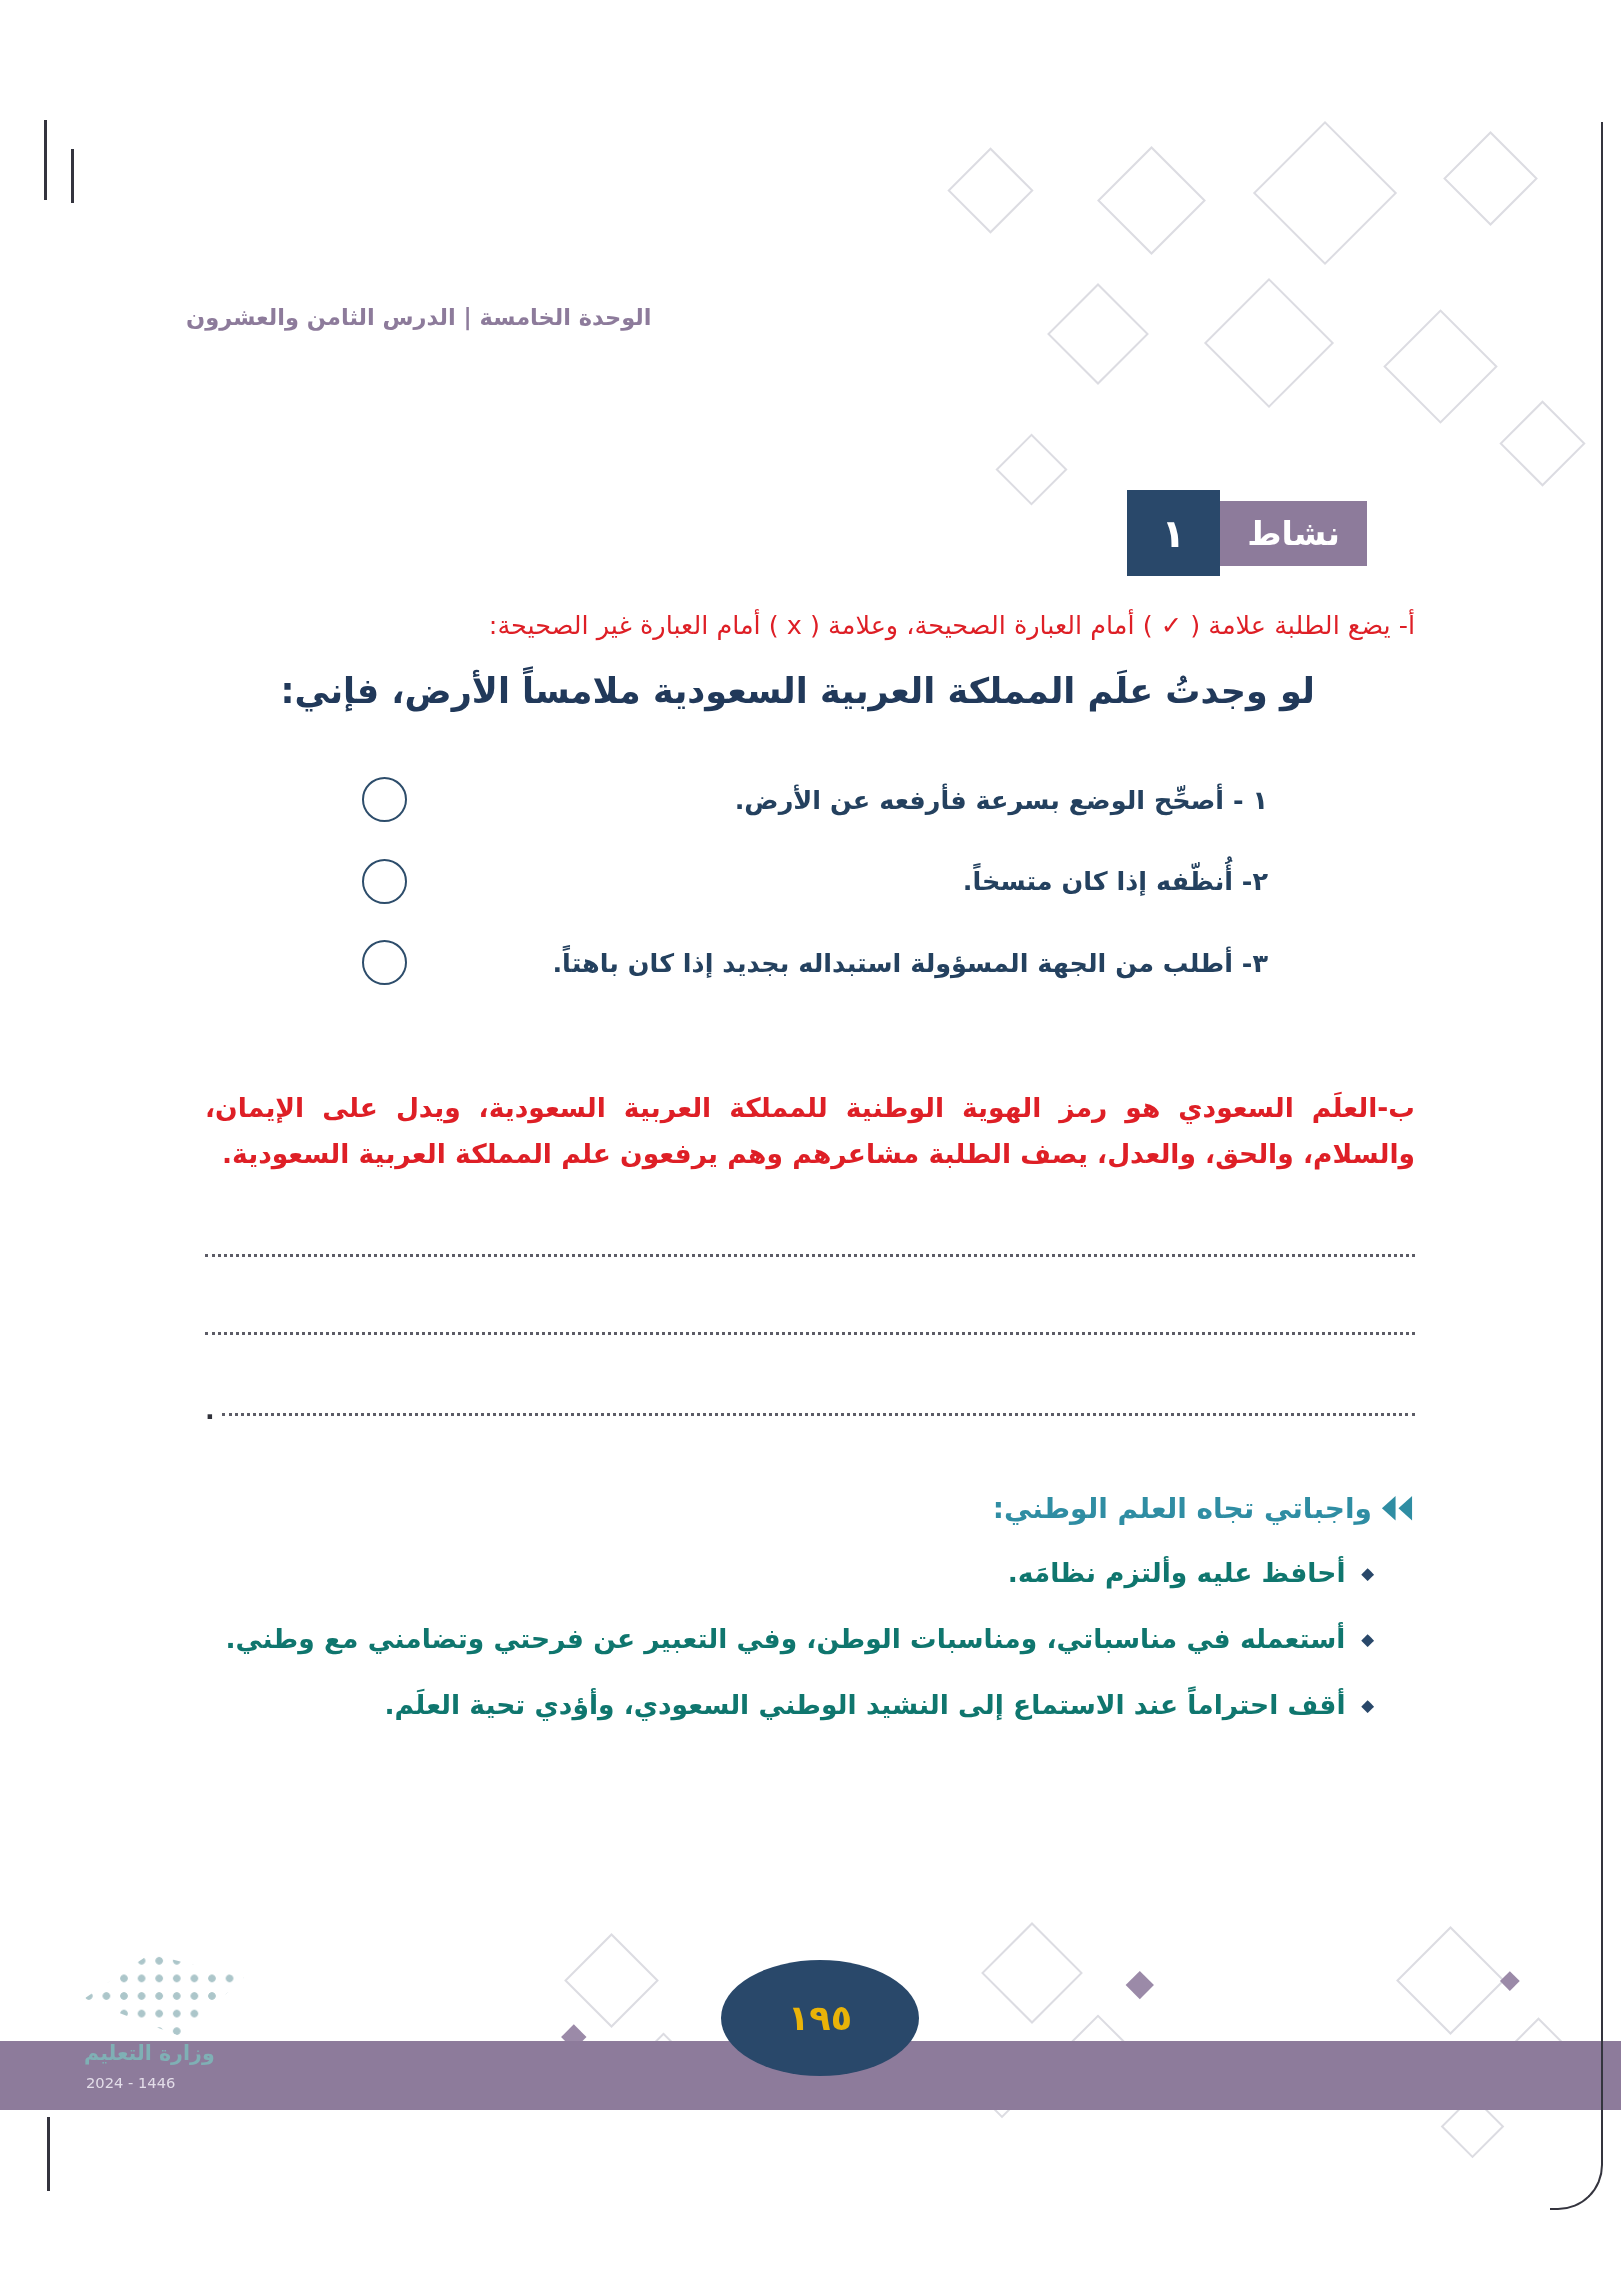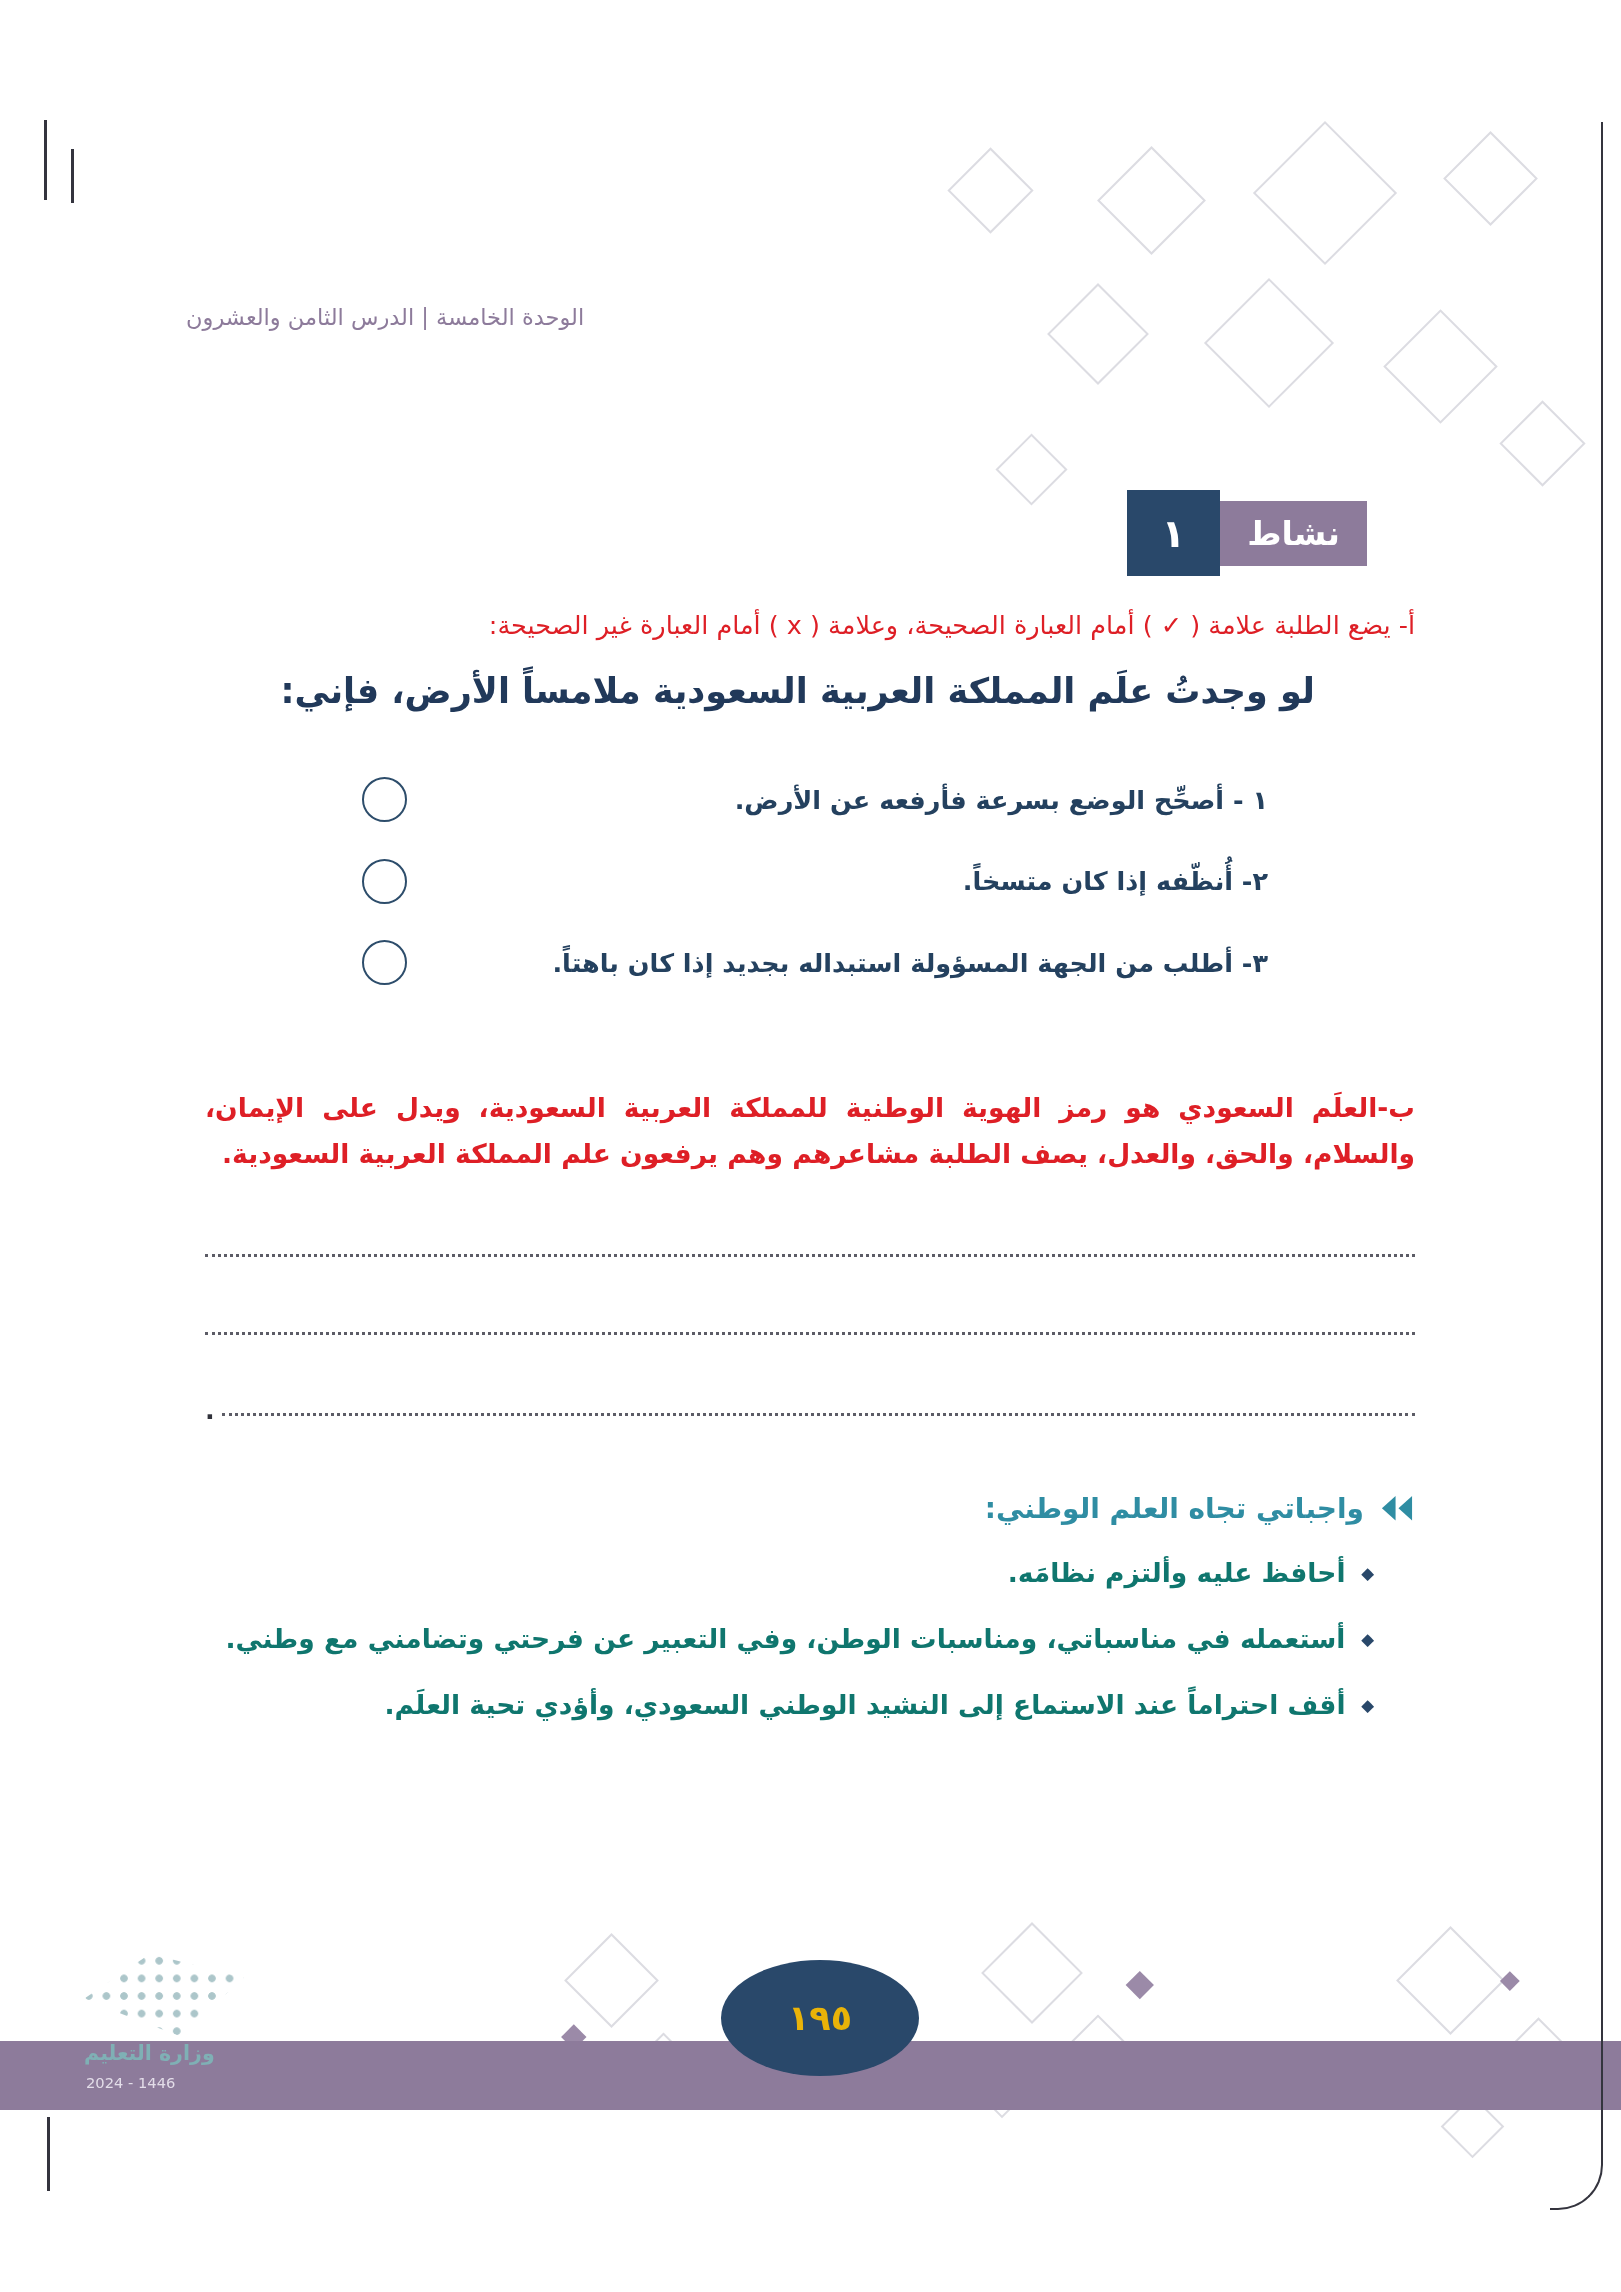--- a/index.html
+++ b/index.html
@@ -12,21 +12,21 @@
   .deco.fill{background:#9b8aa8;border:none;}
   
   .frame-right{
     position:absolute;right:17.6px;top:122px;width:51px;height:2086px;z-index:4;
     border-right:2.9px solid #34343e;border-bottom:2.9px solid #34343e;border-bottom-right-radius:45px;
   }
   .frame-seg{position:absolute;background:#34343e;z-index:4;}
   
   .unit-header{
     position:absolute;left:186px;top:304px;direction:rtl;
-    color:#8d7b9b;font-size:22.5px;font-weight:normal;letter-spacing:0.5px;z-index:5;
+    color:#8d7b9b;font-size:22.5px;font-weight:bold;letter-spacing:0.5px;z-index:5;
   }
   
   .activity-badge{position:absolute;top:490px;right:254px;display:flex;flex-direction:row;align-items:center;z-index:5;}
   .activity-label{
     background:#8d7b9b;color:#fff;font-size:33px;font-weight:bold;
     width:147px;height:65px;display:flex;align-items:center;justify-content:center;
   }
   .activity-num{
     background:#29486a;color:#fff;font-size:39px;font-weight:bold;
     width:93px;height:86px;display:flex;align-items:center;justify-content:center;
@@ -40,21 +40,21 @@
   .stmt-text{color:#24415f;font-size:25.5px;font-weight:600;}
   .answer-circle{
     position:absolute;left:157px;top:8.8px;width:45px;height:45px;border:2.9px solid #2d4d6b;
     border-radius:50%;background:#fff;box-sizing:border-box;
   }
   .red-para{margin:90px 0 0 0;color:#de1f26;font-size:26.5px;font-weight:bold;line-height:46px;text-align:justify;}
   .answer-lines{margin-top:74px;}
   .dotted-row{display:flex;align-items:flex-end;margin-bottom:71px;}
   .dotted-line{flex:1;height:3.9px;border-bottom:3.4px dotted #5c5c66;}
   .end-mark{color:#30313a;font-size:25.5px;font-weight:bold;margin-right:7.8px;line-height:9.8px;}
-  .duties-heading{margin-top:76px;display:flex;align-items:center;gap:16px;color:#2f8da3;font-size:28px;font-weight:bold;}
+  .duties-heading{margin-top:76px;display:flex;align-items:center;gap:8px;color:#2f8da3;font-size:28px;font-weight:bold;}
   .duties-heading svg{flex:0 0 auto;}
   .duty-row{margin:29px 41px 0 0;display:flex;align-items:baseline;gap:15.7px;}
   .duty-bullet{color:#29486a;font-size:16.7px;transform:translateY(-2.9px);}
   .duty-text{color:#0f766e;font-size:26.5px;font-weight:700;line-height:37px;}
   
   .footer-bar{position:absolute;left:0;right:0;top:2041px;height:69px;background:#8d7b9b;z-index:2;}
   .page-number-oval{
     position:absolute;left:721px;top:1960px;width:198px;height:116px;background:#29486a;border-radius:50%;
     display:flex;align-items:center;justify-content:center;color:#eab308;font-size:35px;font-weight:bold;z-index:3;
   }

